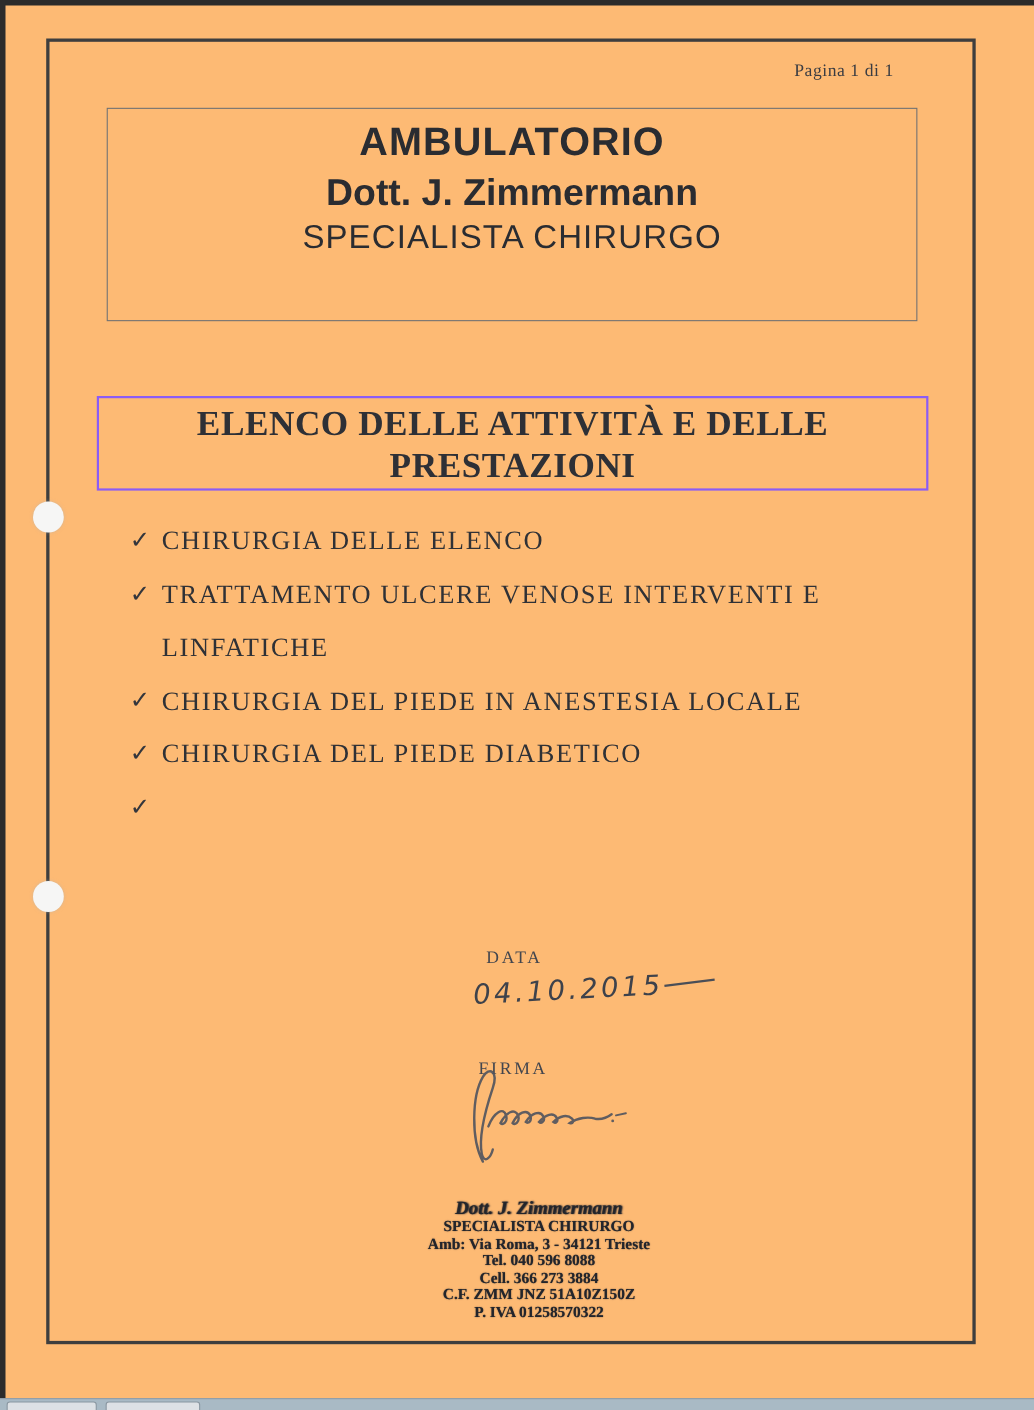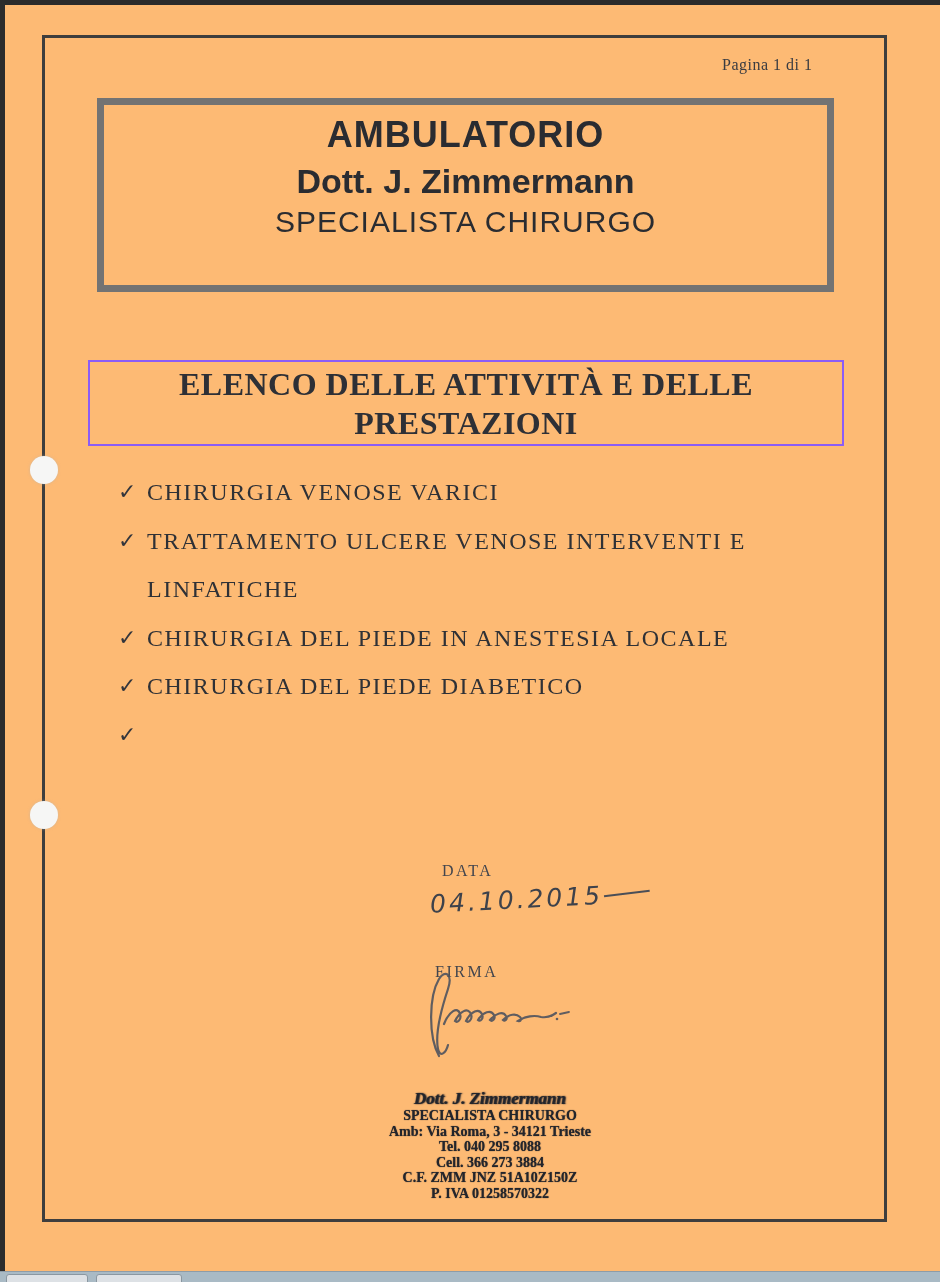--- a/index.html
+++ b/index.html
@@ -29,21 +29,21 @@
   .hole-2{left:30px;top:801px;}
 
   .page-indicator{
     position:absolute;left:722px;top:56px;width:180px;
     font-size:16px;color:#3a3c42;letter-spacing:.5px;
   }
 
   
   .letterhead{
     position:absolute;left:97px;top:98px;width:737px;height:194px;
-    border:7px solid #737373;box-sizing:border-box;text-align:center;
+    border:1px solid #737373;box-sizing:border-box;text-align:center;
     font-family:"Liberation Sans", sans-serif;color:#2a2c31;
   }
   .lh-clinic{font-size:36px;font-weight:bold;letter-spacing:1px;margin-top:9px;}
   .lh-doctor{font-size:34px;font-weight:bold;margin-top:6px;}
   .lh-specialty{font-size:30px;letter-spacing:1px;margin-top:4px;}
   .lh-address{font-size:26px;margin-top:3px;}
 
   
   .list-title-box{
     position:absolute;left:88px;top:360px;width:756px;height:86px;
@@ -129,21 +129,21 @@
     <div class="lh-specialty">SPECIALISTA CHIRURGO</div>
   </div>
 
   <div class="list-title-box">
     <div class="list-title">ELENCO DELLE ATTIVITÀ E DELLE PRESTAZIONI</div>
   </div>
 
   <ul class="services">
     <li>
       <span class="check">✓</span>
-      <span>CHIRURGIA VENOSE VARICI</span>
+      <span>CHIRURGIA DELLE ELENCO</span>
     </li>
     <li>
       <span class="check">✓</span>
       <span>TRATTAMENTO ULCERE VENOSE INTERVENTI E LINFATICHE</span>
     </li>
     <li>
       <span class="check">✓</span>
       <span>CHIRURGIA DEL PIEDE IN ANESTESIA LOCALE</span>
     </li>
     <li>
@@ -172,21 +172,21 @@
       <path d="M36,54 C41,41 50,36 52,44 C54,50 49,53 47,51 C52,41 60,37 63,44 C65,50 60,53 58,51 C63,41 71,38 74,44 C76,49 72,52 70,50 C75,42 83,39 86,45 C88,49 84,52 82,50 C88,43 95,41 98,46 C100,49 97,52 95,50 C101,44 108,43 112,47 C114,49 113,52 110,51 C117,46 127,45 133,47 C139,48 144,46 148,43"></path>
       <path d="M152,44 L161,42" stroke-width="1.8"></path>
       <circle cx="149" cy="49" r="1.3" fill="#50545e" stroke="none"></circle>
     </g>
   </svg>
 
   <div class="stamp">
     <div class="stamp-name">Dott. J. Zimmermann</div>
     <div>SPECIALISTA CHIRURGO</div>
     <div>Amb: Via Roma, 3 - 34121 Trieste</div>
-    <div>Tel. 040 295 8088</div>
+    <div>Tel. 040 596 8088</div>
     <div>Cell. 366 273 3884</div>
     <div>C.F. ZMM JNZ 51A10Z150Z</div>
     <div>P. IVA 01258570322</div>
   </div>
 
   <div class="bottom-bar">
     <div class="bottom-btn btn-1"></div>
     <div class="bottom-btn btn-2"></div>
   </div>
 

